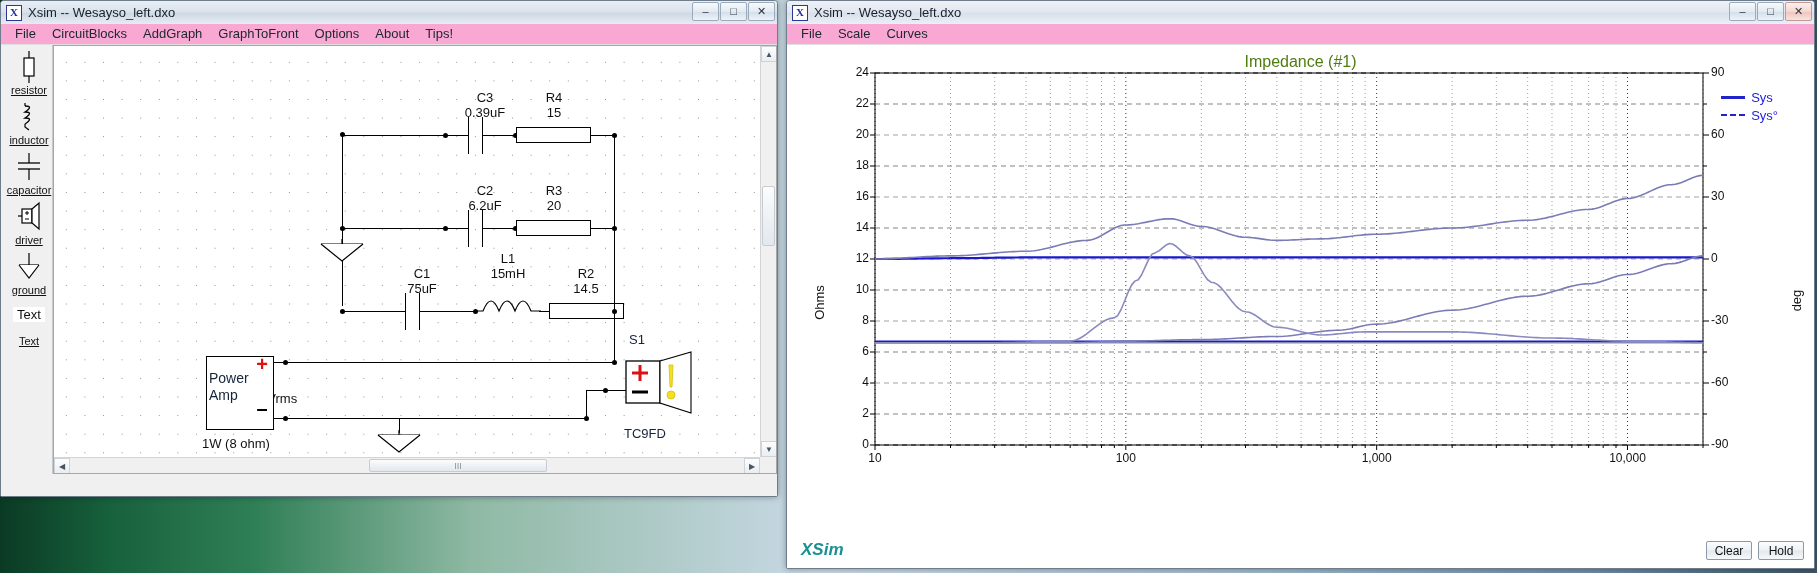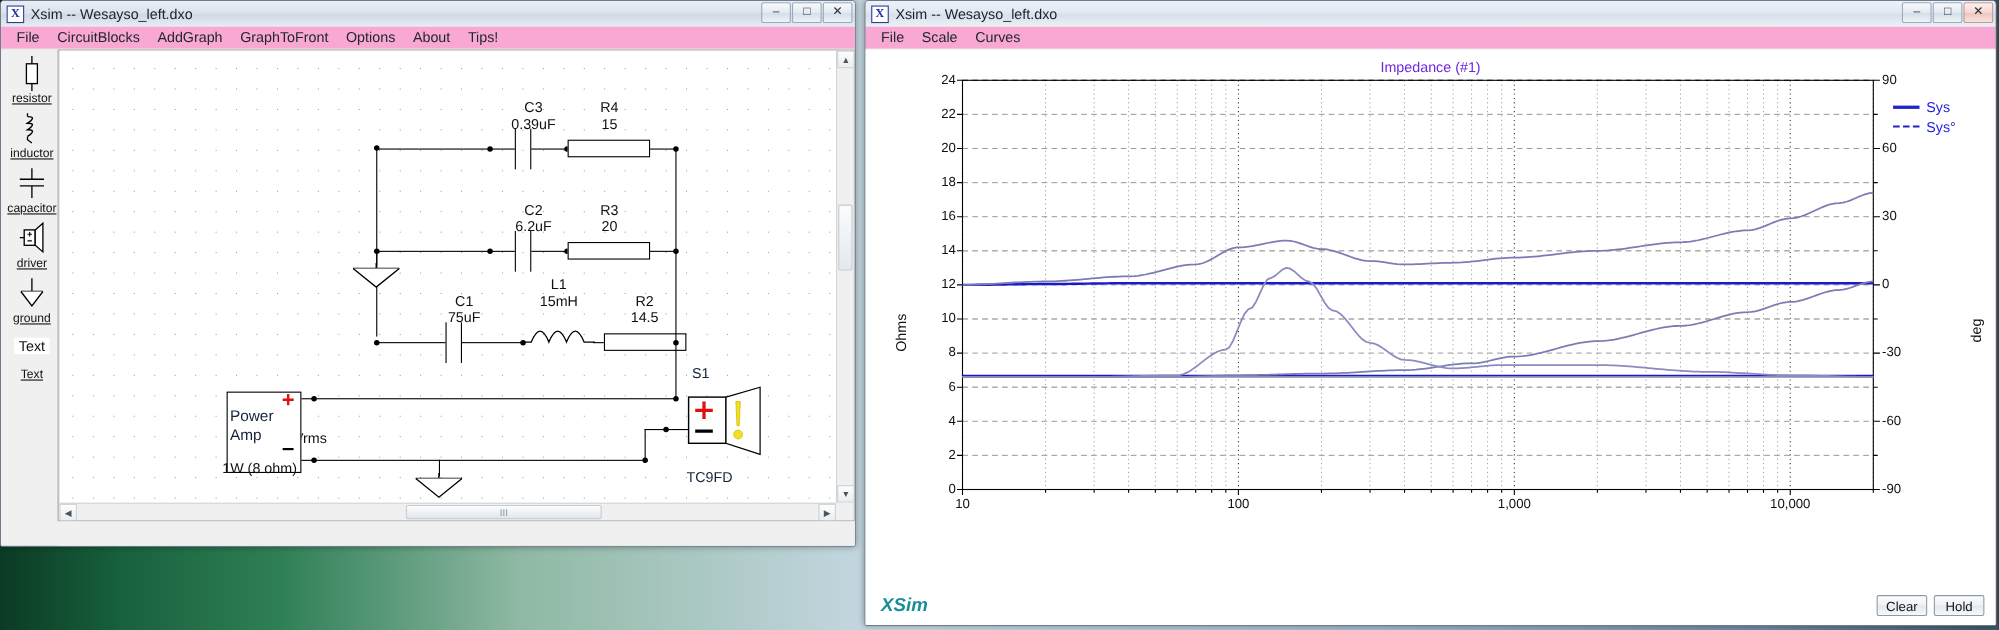--- a/index.html
+++ b/index.html
@@ -169,21 +169,21 @@
   
   #winRight { left: 786px; top: 0px; width: 1029px; height: 569px; }
   #rightBody {
     position: absolute; left:0; top: 44px; right:0; bottom:0;
     background:#fff;
   }
   .plot-area { position: absolute; left:0; top:0; right:0; bottom:0; background:#fff; }
 
   .graph-title {
     position:absolute; top: 8px; left:0; right:0; text-align:center;
-    font-size: 13px; color: #6d28d9;
+    font-size: 16px; color: #4d7c0f;
     font-family: "Liberation Sans", sans-serif;
   }
   .axis-title-y {
     position:absolute;
     font-size: 13px; color: #111;
     transform: rotate(-90deg);
     transform-origin: center center;
     white-space: nowrap;
     font-family: "Liberation Sans", sans-serif;
   }
@@ -383,21 +383,21 @@
           <div class="node" style="left:558px; top:87px;"></div>
           <div class="node" style="left:558px; top:180px;"></div>
           <div class="node" style="left:558px; top:263px;"></div>
 
           <div class="lbl" style="left:152px; top:297px; width:120px; text-align:center;margin-top:48px;">2.828Vrms</div>
           <div class="ampbox" style="left:152px; top:310px; width:68px; height:74px;"></div>
           <div class="lbl" style="left:155px; top:325px; width:60px; text-align:left; font-size:14px; color:#15243a;">Power</div>
           <div class="lbl" style="left:155px; top:342px; width:60px; text-align:left; font-size:14px; color:#15243a;">Amp</div>
           <div class="lbl" style="left:196px; top:308px; width:24px; color:#e01010; font-size:20px; font-weight:bold; line-height:20px;">+</div>
           <div class="lbl" style="left:196px; top:352px; width:24px; color:#000; font-size:20px; font-weight:bold; line-height:20px;">–</div>
-          <div class="lbl" style="left:148px; top:372px; width:120px; text-align:left;">1W (8 ohm)</div>
+          <div class="lbl" style="left:148px; top:390px; width:120px; text-align:left;">1W (8 ohm)</div>
 
           <div class="wire wh" style="left:220px; top:316px; width:340px;"></div>
           <div class="node" style="left:229px; top:314px;"></div>
           <div class="node" style="left:558px; top:314px;"></div>
 
           <div class="wire wh" style="left:220px; top:372px; width:312px;"></div>
           <div class="node" style="left:229px; top:370px;"></div>
           <div class="wire wv" style="left:532px; top:344px; height:29px;"></div>
           <div class="node" style="left:530px; top:370px;"></div>
           <div class="wire wh" style="left:532px; top:344px; width:40px;"></div>

